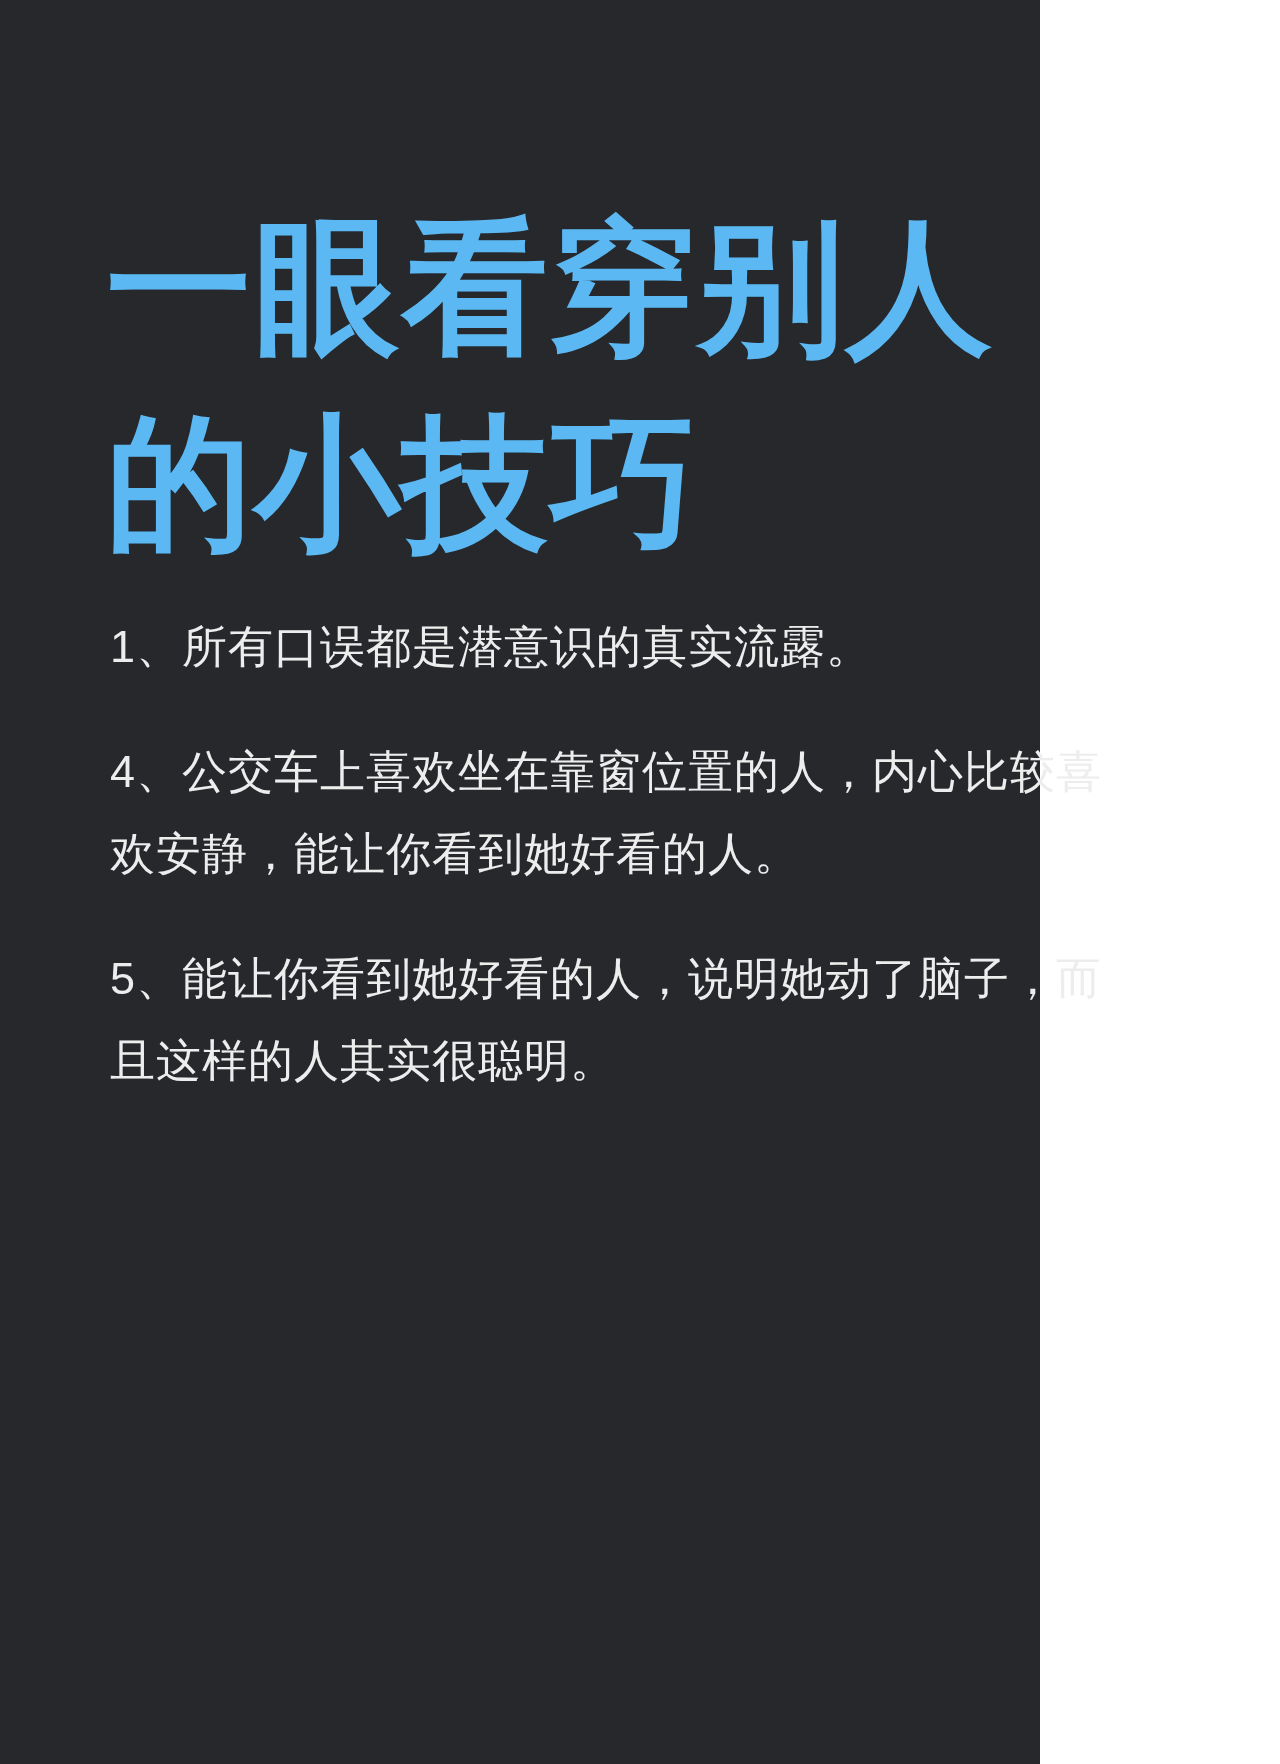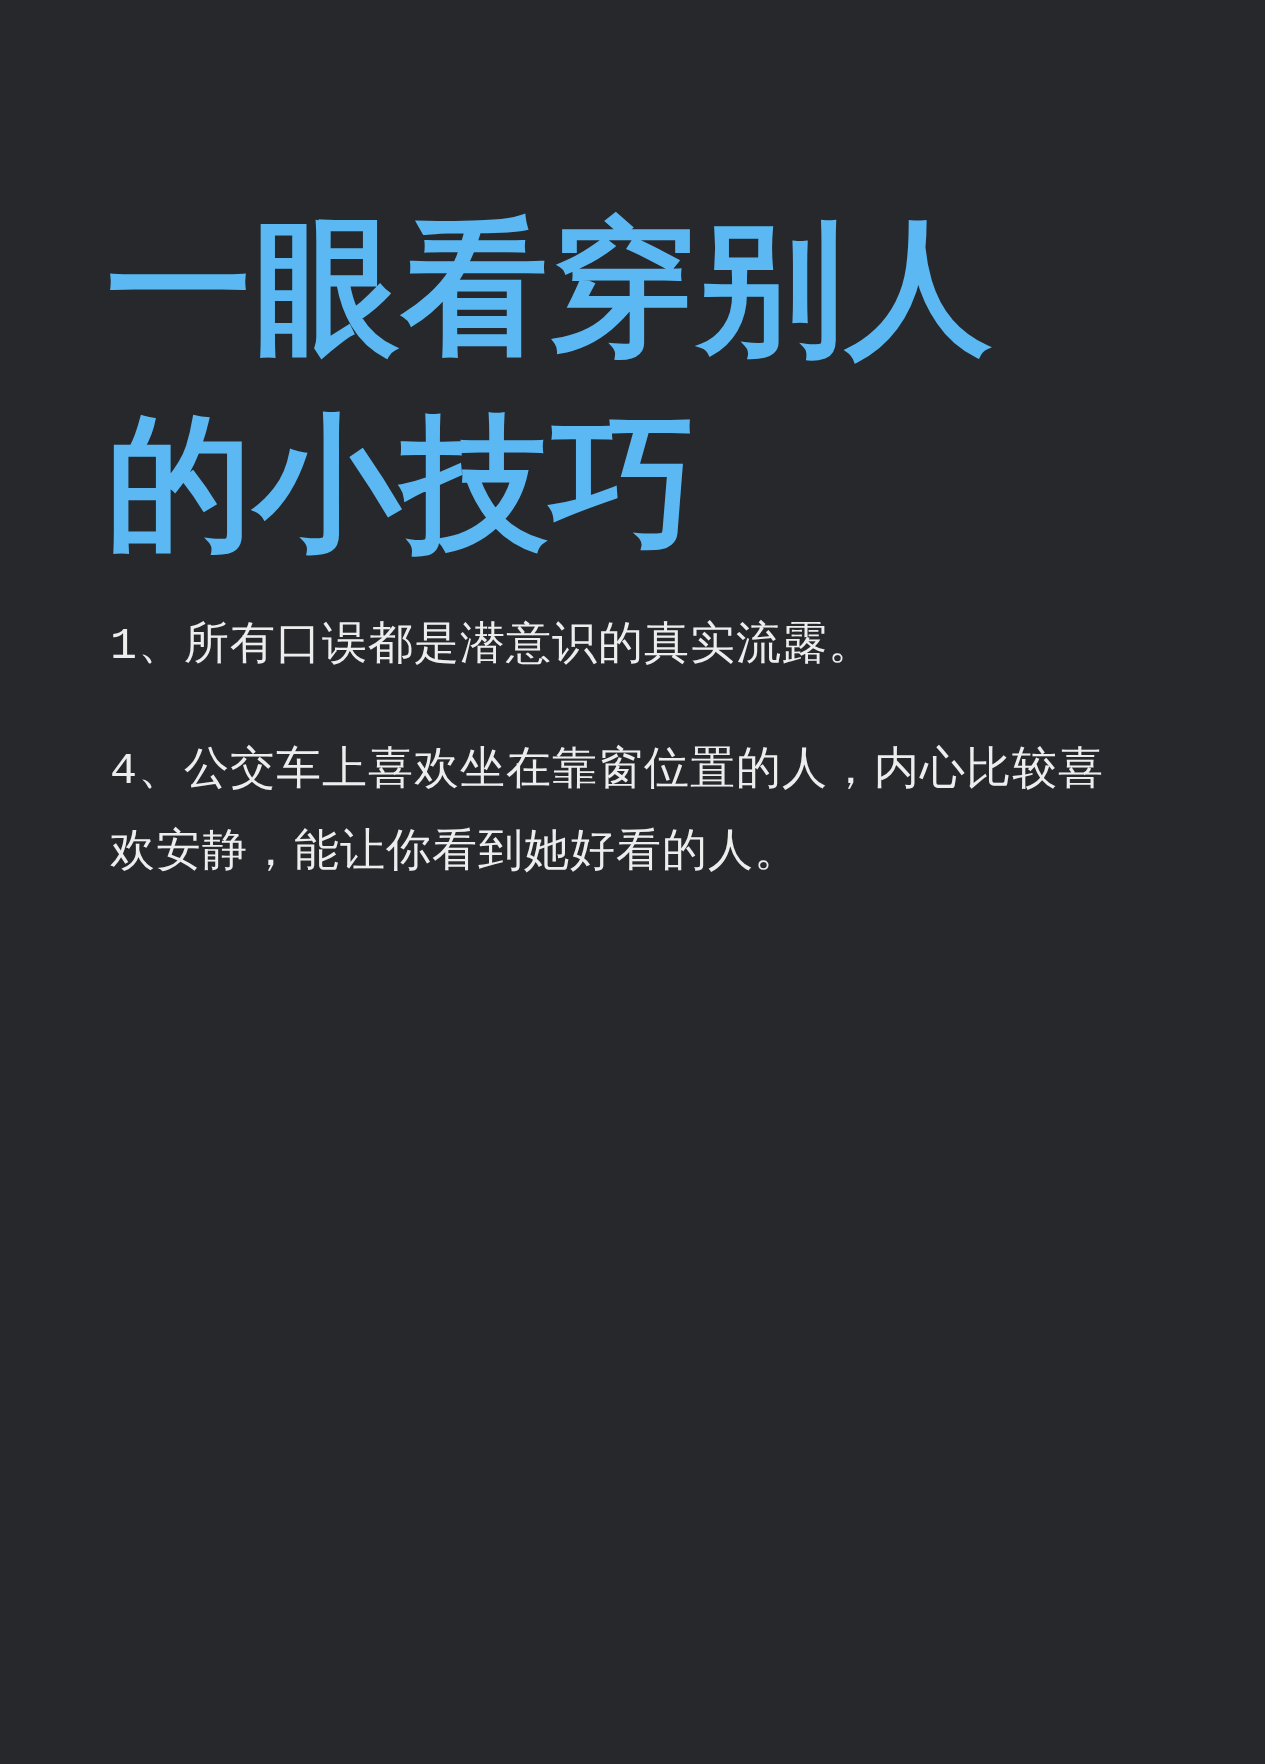--- a/index.html
+++ b/index.html
@@ -7,21 +7,21 @@
     padding: 0;
   }
   body {
     width: 1280px;
     height: 1764px;
     overflow: hidden;
     font-family: "Liberation Sans", "DejaVu Sans", sans-serif;
   }
   .poster {
     position: relative;
-    width: 1265px;
+    width: 1040px;
     height: 1764px;
     background: #26282B;
   }
   .poster-title {
     position: absolute;
     top: 92px;
     left: 106px;
     right: 60px;
     font-size: 146px;
     font-weight: 700;
@@ -43,21 +43,20 @@
     line-height: 82px;
     letter-spacing: 1px;
     color: #EDEDEE;
   }
   .tip-item {
     margin: 0 0 43px 0;
   }
   .tip-line {
     display: block;
     white-space: nowrap;
-    font-family: Liberation Mono, monospace;
   }
   .tip-line:empty {
     display: none;
   }
 </style>
 </head>
 <body>
 
 <div class="poster">
 
@@ -75,16 +74,20 @@
 
 
     <div class="tip-item">
     </div>
 
     <div class="tip-item">
       <span class="tip-line">4、公交车上喜欢坐在靠窗位置的人，内心比较喜</span>
       <span class="tip-line">欢安静，能让你看到她好看的人。</span>
     </div>
 
+    <div class="tip-item">
+      <span class="tip-line">5、能让你看到她好看的人，说明她动了脑子，而</span>
+      <span class="tip-line">且这样的人其实很聪明。</span>
+    </div>
 
 
   </div>
 </div>
 
 </body></html>

